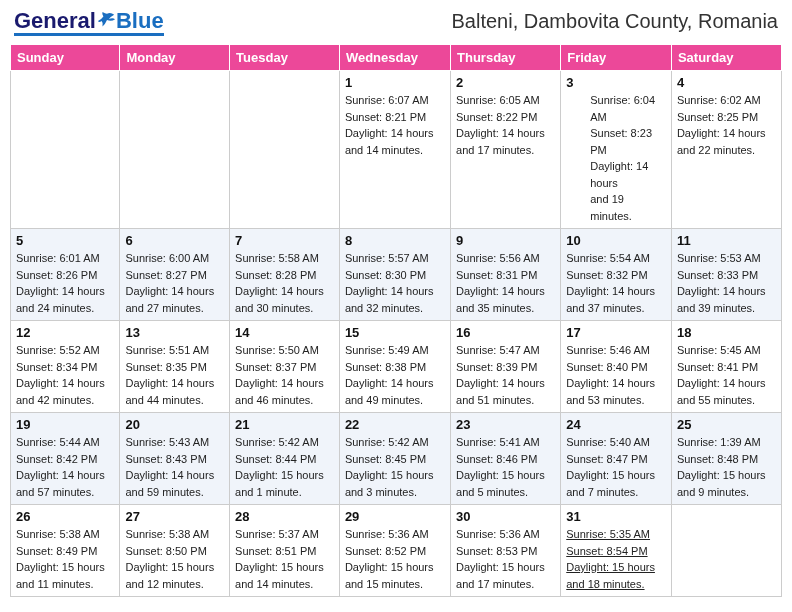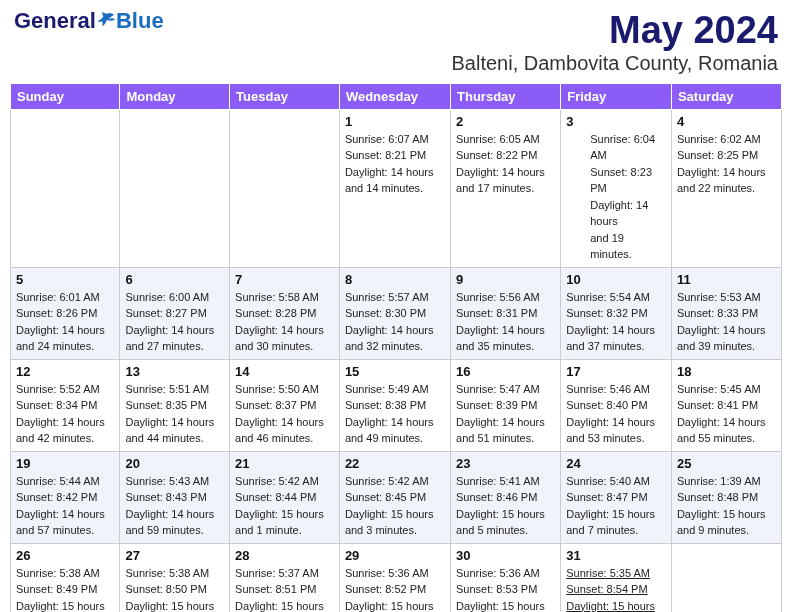--- a/index.html
+++ b/index.html
@@ -12,21 +12,21 @@
     }
     .header {
       display: flex;
       justify-content: space-between;
       align-items: flex-start;
       margin-bottom: 8px;
       padding: 0 4px;
     }
     .logo {
       display: flex;
-      flex-direction: row;
+      flex-direction: column;
       align-items: flex-start;
       text-align: right;
     }
     .logo-text {
       display: flex;
       align-items: center;
       font-size: 22px;
       font-weight: bold;
       color: #1a1a6e;
       line-height: 1;
@@ -55,21 +55,21 @@
       font-size: 20px;
       color: #333;
       font-weight: normal;
     }
     .calendar {
       width: 100%;
       border-collapse: collapse;
       font-size: 11px;
     }
     .calendar th {
-      background: #8b5cf6;
+      background: #ec4899;
       color: #fff;
       text-align: left;
       padding: 5px 6px;
       font-size: 13px;
       font-weight: bold;
       border: 1px solid #fff;
     }
     .calendar td {
       border: 1px solid #ccc;
       vertical-align: top;
@@ -102,21 +102,20 @@
     <div class="logo-text">
       <span class="logo-general">General</span>
       <svg class="logo-bird" viewBox="0 0 20 20">
         <path d="M10 2 Q14 0 18 3 Q14 5 12 8 Q16 6 19 8 Q15 11 10 9 Q8 14 5 16 Q6 12 4 10 Q1 12 0 10 Q4 8 6 5 Q4 3 5 0 Q8 2 10 2Z" fill="#1a6ec0"></path>
       </svg>
       <span class="logo-blue">Blue</span>
     </div>
     <div class="logo-underline"></div>
   </div>
   <div class="title-block">
-    <div class="month-title">May 2024</div>
     <div class="location-title">Balteni, Dambovita County, Romania</div>
   </div>
 </div>
 
 <table class="calendar">
   <thead>
     <tr id="weekday-header">
         <th>Sunday</th>
         <th>Monday</th>
         <th>Tuesday</th>

